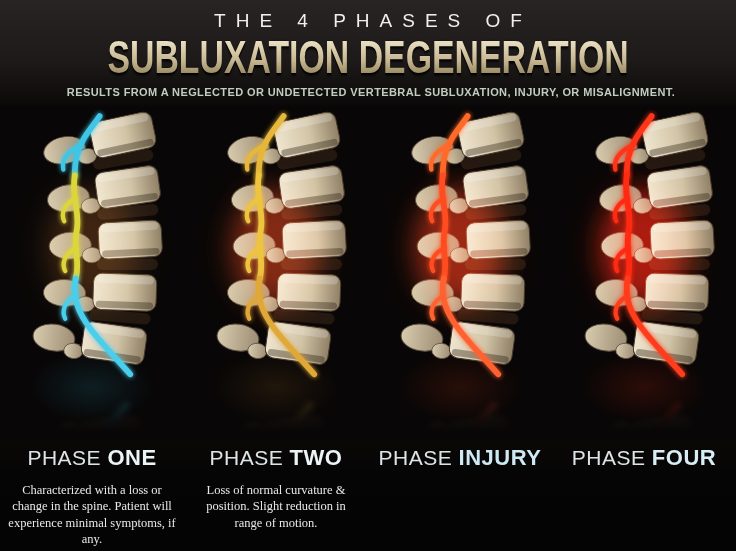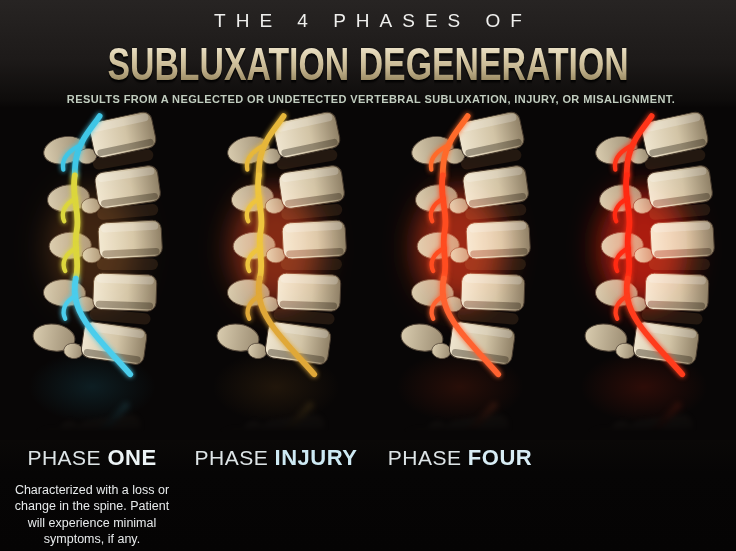--- a/index.html
+++ b/index.html
@@ -12,21 +12,21 @@
   .poster{width:736px;height:551px;display:flex;flex-direction:column;position:relative;}
 
   
   .header{
     height:108px;flex:0 0 auto;text-align:center;
     background:linear-gradient(180deg,#272423 0%,#1d1a19 55%,#0e0c0b 92%,#080606 100%);
     padding-top:8px;box-sizing:border-box;
   }
   .kicker{
     font-size:19px;font-weight:400;letter-spacing:10px;
-    color:#efefed;margin:2px 0 8px;text-indent:10px;
+    color:#efefed;margin:2px 0 1px;text-indent:10px;
   }
   .title{
     display:inline-block;white-space:nowrap;
     font-size:47px;font-weight:bold;line-height:1.02;letter-spacing:0px;
     transform:scaleX(.72);transform-origin:50% 50%;
     background:linear-gradient(180deg,#f4ecd8 4%,#ddd0ae 32%,#c6b691 58%,#96865f 88%,#6e6044 100%);
     -webkit-background-clip:text;background-clip:text;color:transparent;
     filter:drop-shadow(0 2px 1px rgba(0,0,0,.85)) drop-shadow(0 0 1px rgba(0,0,0,.6));
   }
   .subtitle{
@@ -57,21 +57,21 @@
     padding-top:4px;box-sizing:border-box;
   }
   .text-col{text-align:center;padding:0 6px;box-sizing:border-box;}
   .phase-title{
     margin:2px 0 12px;font-size:21px;font-weight:400;
     color:#dde4e6;letter-spacing:.5px;line-height:1.1;
   }
   .phase-word{font-weight:bold;font-size:22px;color:var(--accent,#eef5f7);letter-spacing:.5px;}
   .phase-desc{
     margin:0 auto;font-size:12.5px;line-height:1.3;color:#e7eaeb;
-    max-width:168px;font-weight:400;
+    max-width:168px;font-weight:400;font-family:Liberation Serif, serif;
   }
 </style>
 </head>
 <body>
 
 <div class="poster">
 
   <header class="header">
     <div class="kicker" style="color: rgb(239, 239, 237);">THE 4 PHASES OF</div>
     <div>
@@ -681,20 +681,24 @@
     </g>
   </svg></div>
     </section>
   </div>
 
   <div class="text-row">
     <section class="text-col" style="--accent: #edf4f6; --nerve-top: #3fc6e6; --nerve-mid: #dcd63c; --nerve-bottom: #4bcdec; --glow: #ff8a30; --glow-op: 0.22; --floor-tint: rgba(50,190,225,0.13);">
       <h2 class="phase-title"><span class="phase-prefix">PHASE</span> <span class="phase-word">ONE</span></h2>
       <p class="phase-desc">Characterized with a loss or change in the spine. Patient will experience minimal symptoms, if any.</p>
     </section>
+    <section class="text-col" style="--accent: #edf4f6; --nerve-top: #e6b73a; --nerve-mid: #eec43e; --nerve-bottom: #e0a838; --glow: #ff4a1e; --glow-op: 0.5; --floor-tint: rgba(230,150,50,0.11);">
+      <h2 class="phase-title"><span class="phase-prefix">PHASE</span> <span class="phase-word">TWO</span></h2>
+      <p class="phase-desc">Loss of normal curvature &amp; position. Slight reduction in range of motion.</p>
+    </section>
     <section class="text-col" style="--accent: #cde9f3; --nerve-top: #ff6a2a; --nerve-mid: #ff4c20; --nerve-bottom: #ff6230; --glow: #ff3a16; --glow-op: 0.6; --floor-tint: rgba(255,70,25,0.13);">
       <h2 class="phase-title"><span class="phase-prefix">PHASE</span> <span class="phase-word">INJURY</span></h2>
     </section>
     <section class="text-col" style="--accent: #d8edf5; --nerve-top: #ff3418; --nerve-mid: #ff2a12; --nerve-bottom: #ff3c1c; --glow: #ff2410; --glow-op: 0.66; --floor-tint: rgba(255,50,20,0.15);">
       <h2 class="phase-title"><span class="phase-prefix">PHASE</span> <span class="phase-word">FOUR</span></h2>
     </section>
   </div>
 
 </div>
 

